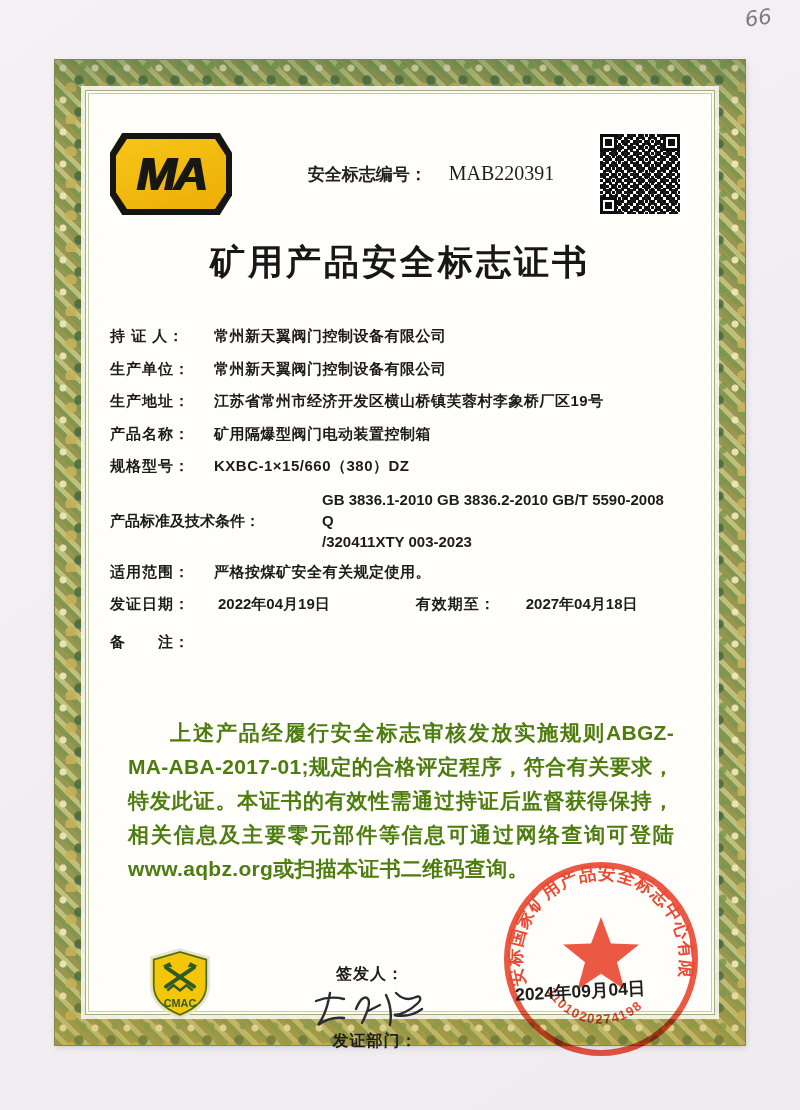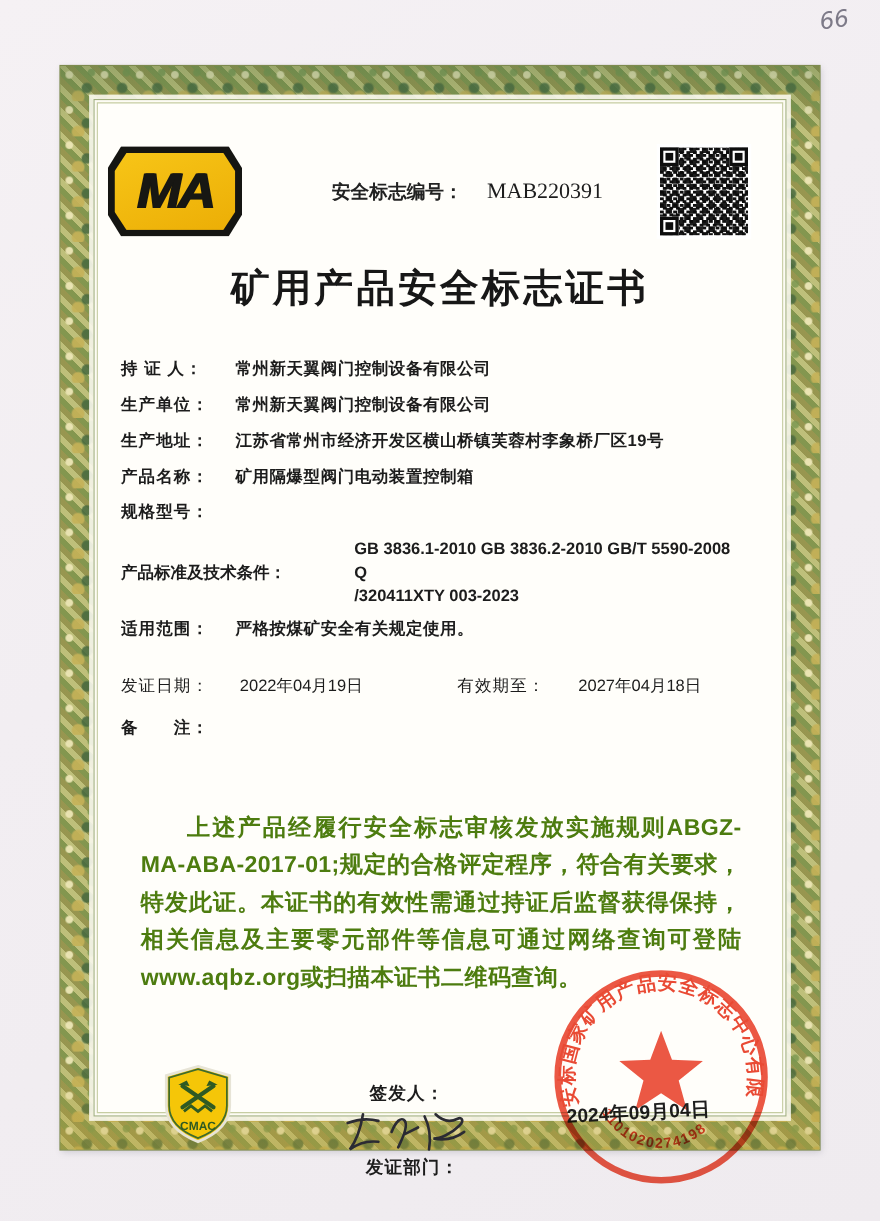--- a/index.html
+++ b/index.html
@@ -23,21 +23,21 @@
     box-shadow:0 0 0 1px #7d8a4e, 1px 2px 6px rgba(90,90,110,.25);}
   .frame::before{content:"";position:absolute;inset:0;pointer-events:none;
     background:linear-gradient(rgba(70,110,70,.30) 0%, rgba(70,110,70,0) 6%,
       rgba(190,160,50,0) 92%, rgba(190,160,50,.35) 100%);}
   .inner{position:absolute;inset:30px;background:#fffefa;
     border:1px solid #a0ae7e;
     box-shadow:0 0 0 4px rgba(250,248,238,.9),
       inset 0 0 0 2px #fdfcf4, inset 0 0 0 3px #c6cda2;}
   
   .header{display:flex;align-items:center;justify-content:space-between;
-    margin:42px 34px 0 12px;}
+    margin:42px 34px 0 24px;}
   .ma-badge{width:122px;height:82px;
     clip-path:polygon(10% 0%,90% 0%,100% 24%,100% 76%,90% 100%,10% 100%,0% 76%,0% 24%);
     background:#151512;display:flex;align-items:center;justify-content:center;}
   .ma-inner{width:110px;height:70px;
     clip-path:polygon(10% 0%,90% 0%,100% 24%,100% 76%,90% 100%,10% 100%,0% 76%,0% 24%);
     background:linear-gradient(160deg,#f7c517,#ecae06);
     display:flex;align-items:center;justify-content:center;}
   .ma-text{font-style:italic;font-weight:bold;font-size:48px;color:#171713;
     letter-spacing:-3px;transform:scaleY(.95);
     text-shadow:1px 0 #171713,-1px 0 #171713;}
@@ -61,22 +61,22 @@
   .fields{margin:40px 38px 0 24px;color:#1c1c1c;}
   .row{display:flex;align-items:flex-start;margin-bottom:12.5px;
     font-size:15px;font-weight:bold;line-height:20px;}
   .row .lbl{flex:0 0 104px;letter-spacing:1px;}
   .row .val{flex:1;letter-spacing:.5px;}
   .mono-val{font-family:"Liberation Sans",sans-serif;}
   .row-standards{display:flex;align-items:center;margin:2px 0 10px 0;
     font-size:15px;font-weight:bold;line-height:21px;}
   .row-standards .lbl{flex:0 0 212px;}
   .row-standards .val{flex:1;}
-  .row-dates{display:flex;margin-top:32px;margin-bottom:14px;
-    font-size:15px;font-weight:normal;line-height:20px;text-align:center;}
+  .row-dates{display:flex;margin-top:12px;margin-bottom:14px;
+    font-size:15px;font-weight:bold;line-height:20px;text-align:center;}
   .row-dates .lbl{letter-spacing:1px;}
   .row-dates .v1{margin-left:28px;}
   .row-dates .lbl2{margin-left:86px;}
   .row-dates .v2{margin-left:30px;}
   .row-remarks{margin-top:18px;}
   
   .statement{margin:64px 40px 0 42px;font-size:21px;font-weight:bold;
     color:#4d7c0f;line-height:1.62;text-align:justify;text-indent:2em;
     letter-spacing:.3px;}
   
@@ -137,20 +137,21 @@
           <span class="val">江苏省常州市经济开发区横山桥镇芙蓉村李象桥厂区19号</span>
         </div>
 
         <div class="row">
           <span class="lbl">产品名称：</span>
           <span class="val">矿用隔爆型阀门电动装置控制箱</span>
         </div>
 
         <div class="row">
           <span class="lbl">规格型号：</span>
+          <span class="val mono-val">KXBC-1×15/660（380）DZ</span>
         </div>
 
         <div class="row-standards">
           <span class="lbl">产品标准及技术条件：</span>
           <span class="val">
             <span>GB 3836.1-2010 GB 3836.2-2010 GB/T 5590-2008 Q</span><br>
             <span>/320411XTY 003-2023</span>
           </span>
         </div>
 

